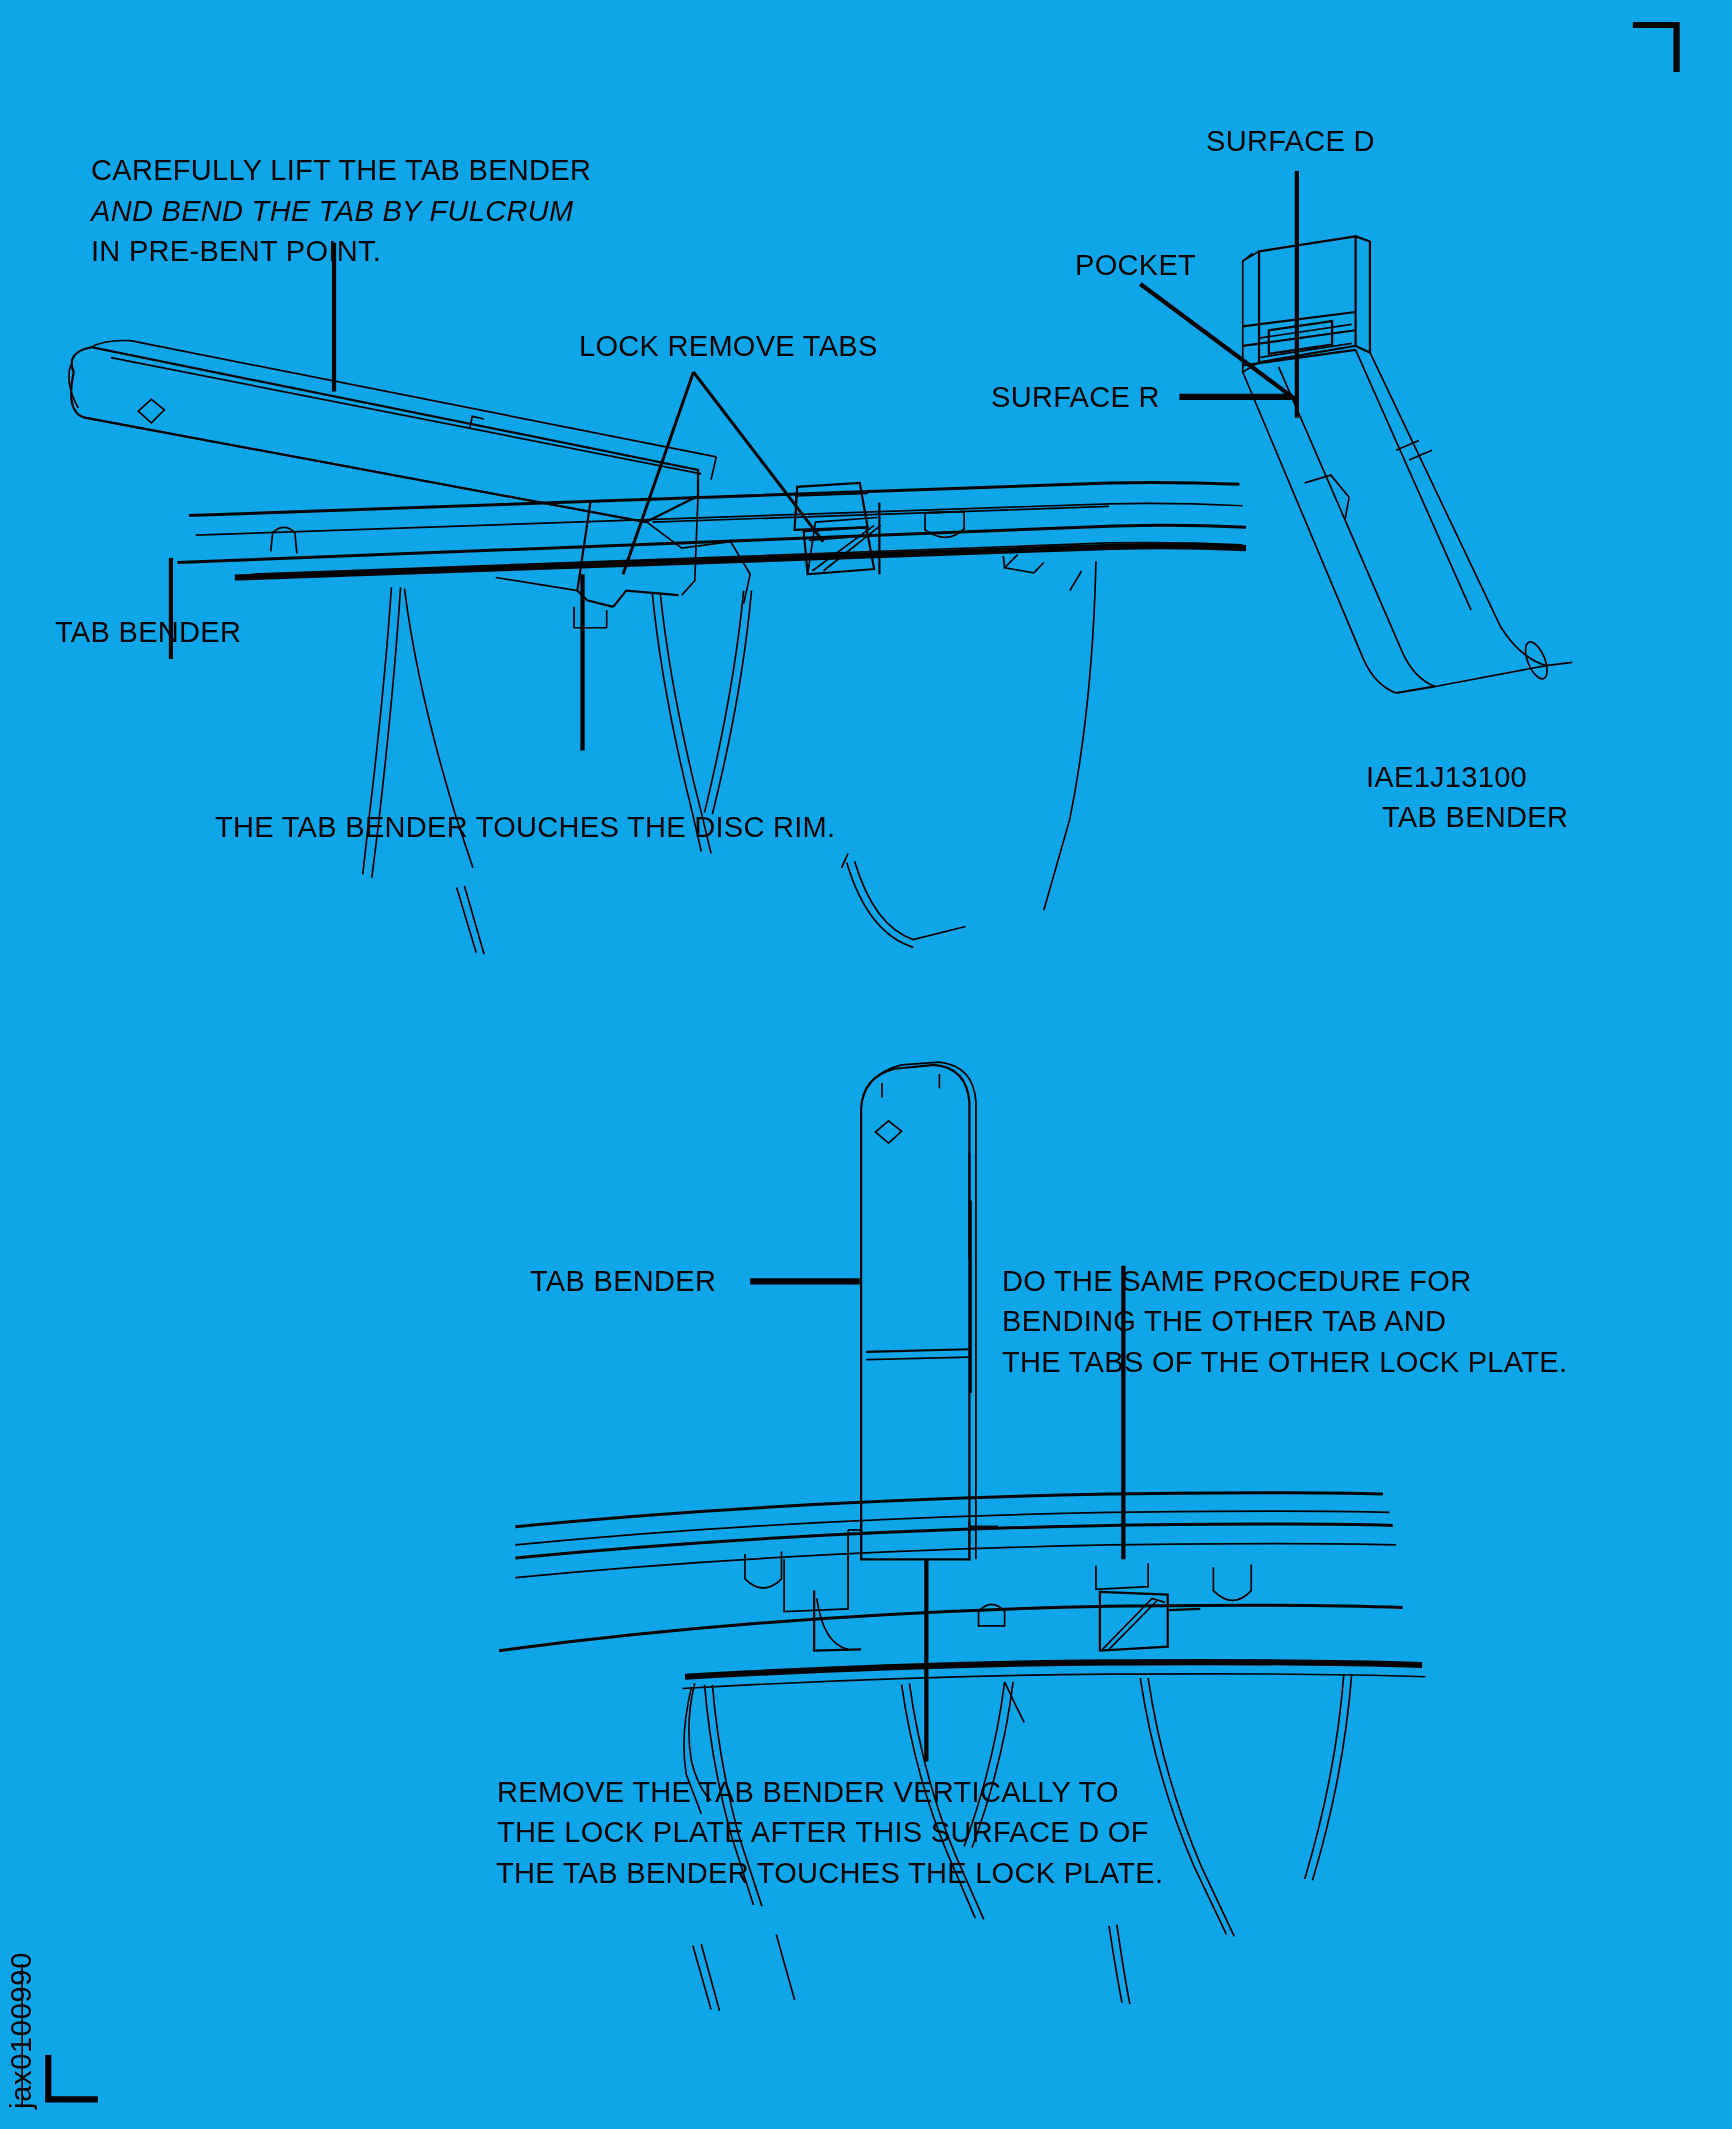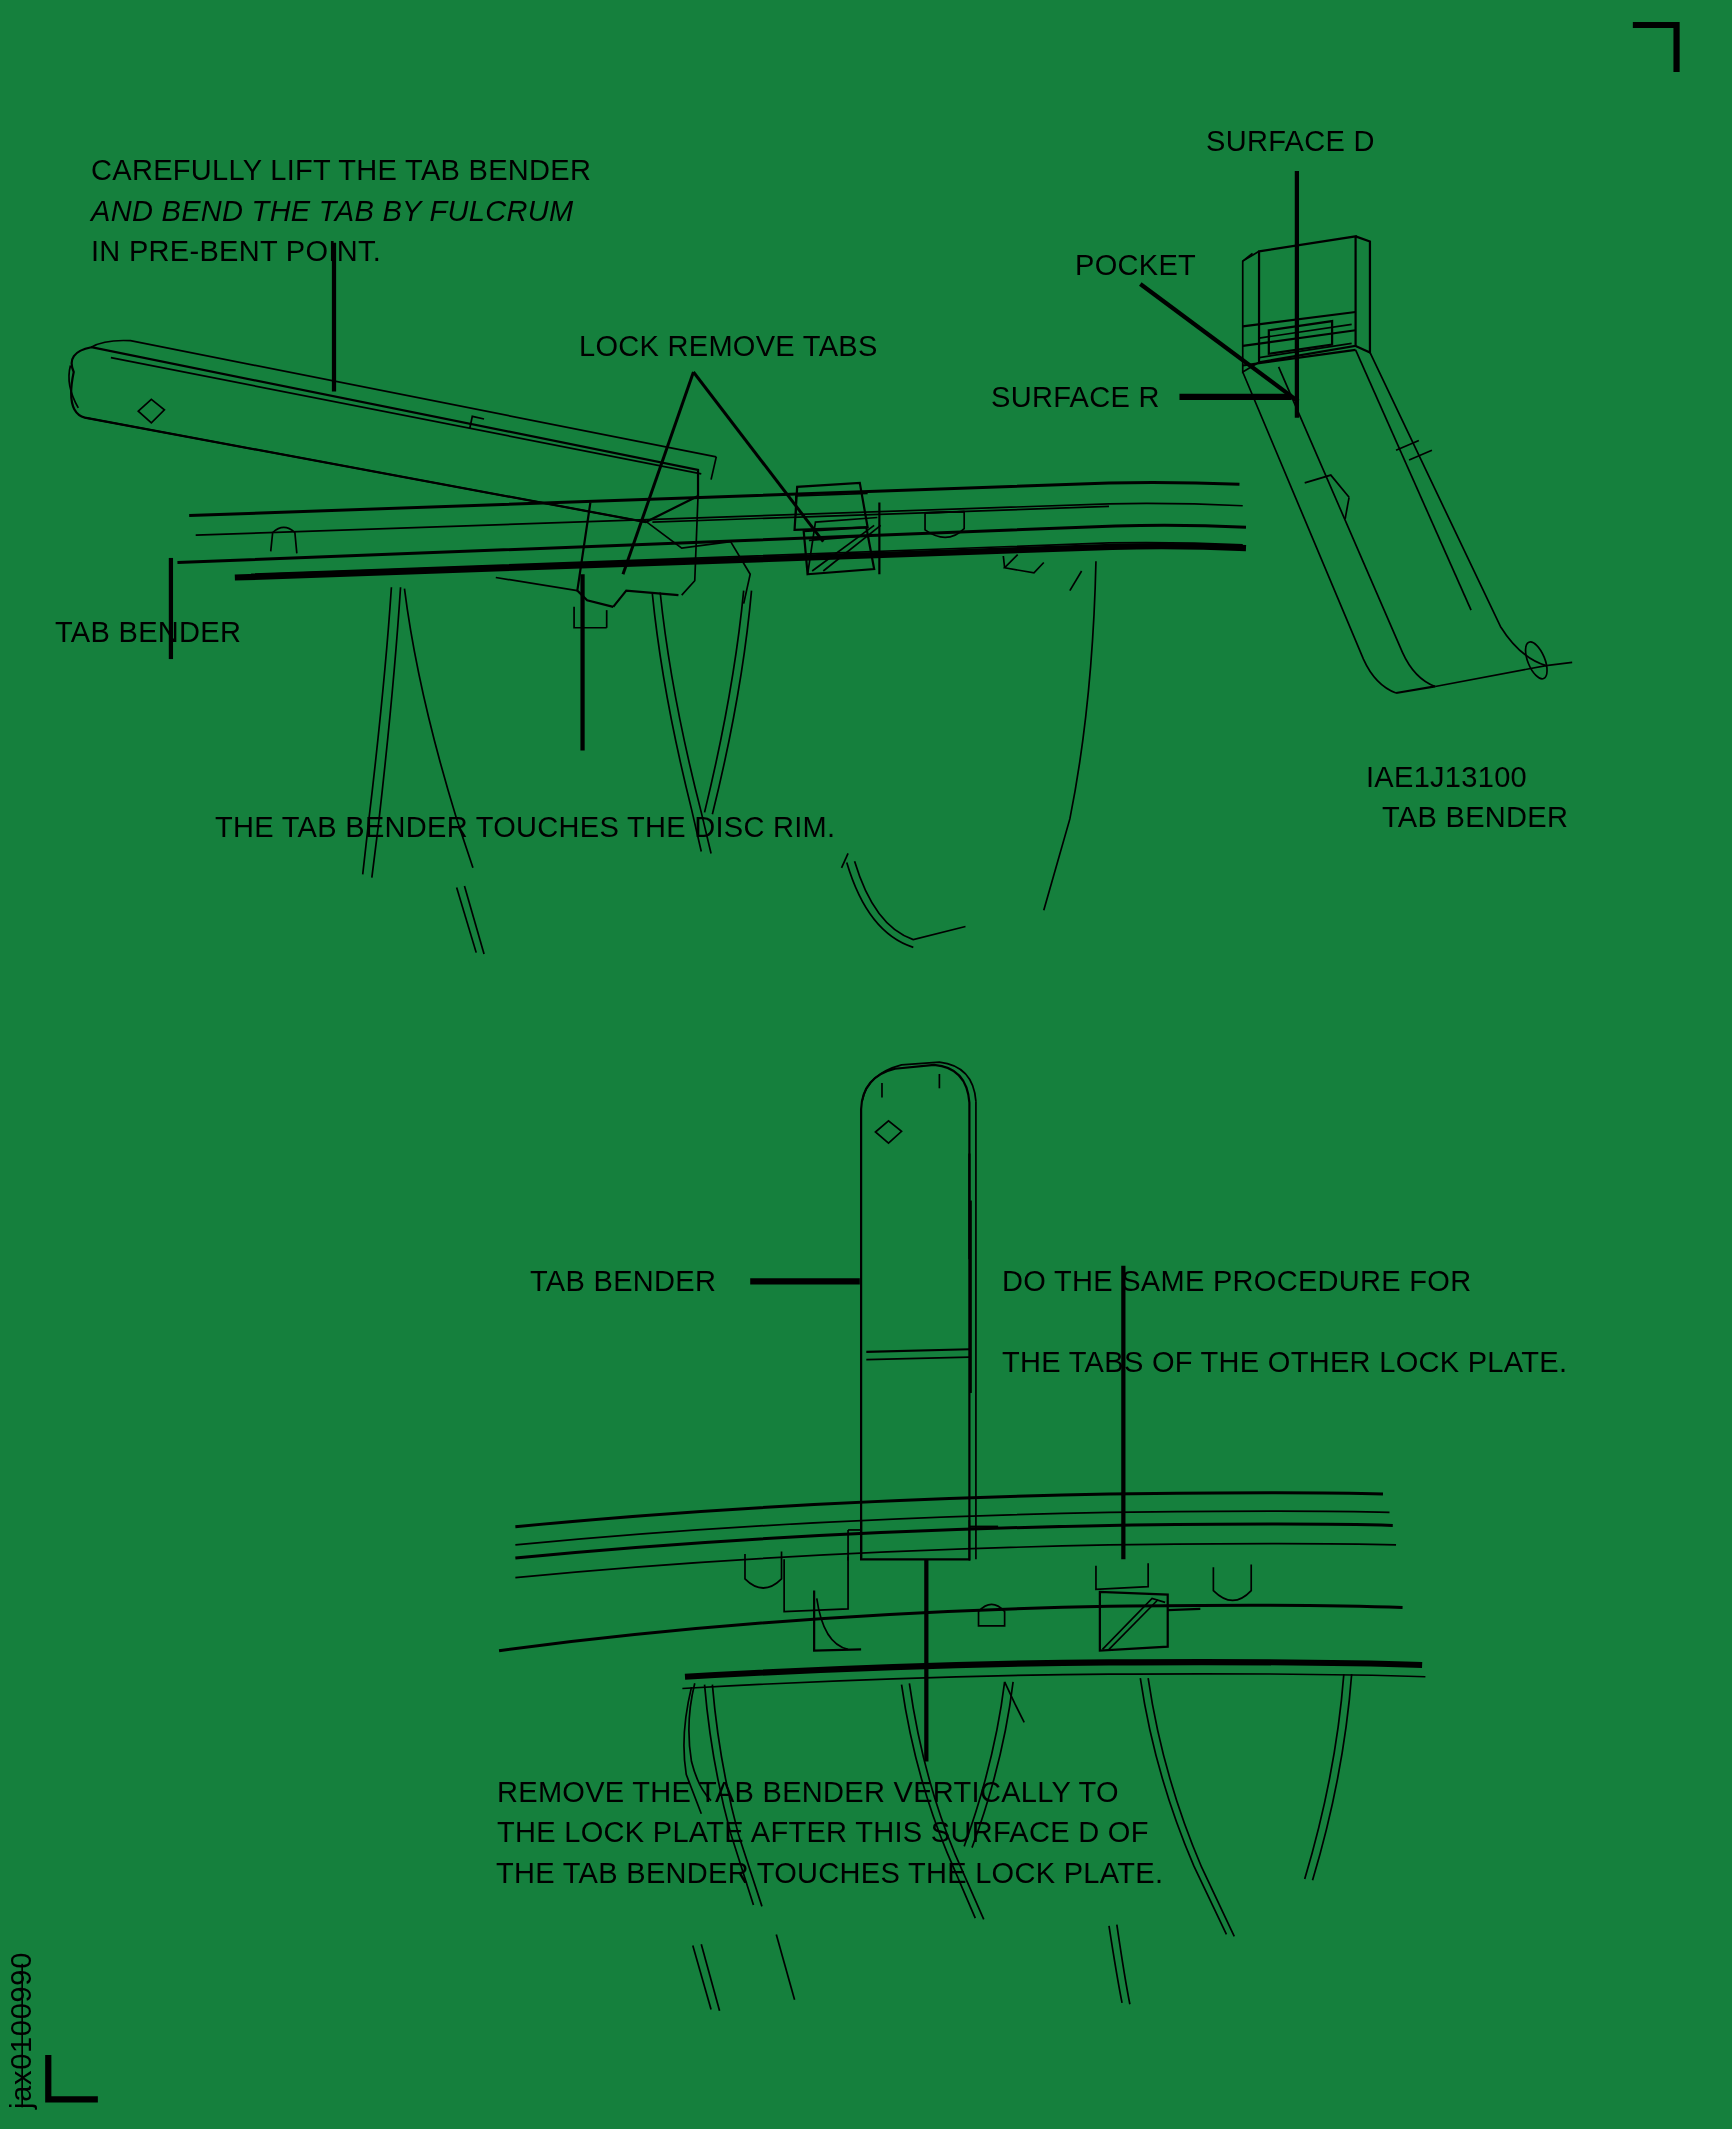--- a/index.html
+++ b/index.html
@@ -4,21 +4,21 @@
 <style>
   html, body {
     margin: 0;
     padding: 0;
     background: #ffffff;
   }
   #page {
     position: relative;
     width: 1732px;
     height: 2129px;
-    background: #15803d;
+    background: #0ea5e9;
     font-family: "Liberation Sans", sans-serif;
     overflow: hidden;
   }
   .txt {
     position: absolute;
     color: #000000;
     font-family: "Liberation Sans", sans-serif;
     font-size: 29px;
     line-height: 40px;
     letter-spacing: 0.3px;
@@ -274,20 +274,21 @@
   <div class="txt" style="left:1206px; top:121px;">SURFACE D</div>
   <div class="txt" style="left:1075px; top:245px;">POCKET</div>
   <div class="txt" style="left:991px; top:377px;">SURFACE R</div>
 
   <div class="txt" style="left:1366px; top:757px;">IAE1J13100</div>
   <div class="txt" style="left:1382px; top:797px;">TAB BENDER</div>
 
   <div class="txt" style="left:530px; top:1261px;">TAB BENDER</div>
 
   <div class="txt" style="left:1002px; top:1261px;">DO THE SAME PROCEDURE FOR</div>
+  <div class="txt" style="left:1002px; top:1301px;">BENDING THE OTHER TAB AND</div>
   <div class="txt" style="left:1002px; top:1342px;">THE TABS OF THE OTHER LOCK PLATE.</div>
 
   <div class="txt" style="left:497px; top:1772px;">REMOVE THE TAB BENDER VERTICALLY TO</div>
   <div class="txt" style="left:497px; top:1812px;">THE LOCK PLATE AFTER THIS SURFACE D OF</div>
   <div class="txt" style="left:496px; top:1853px;">THE TAB BENDER TOUCHES THE LOCK PLATE.</div>
 
   <div class="vert-id">jax0100990</div>
 
 </div>
 

